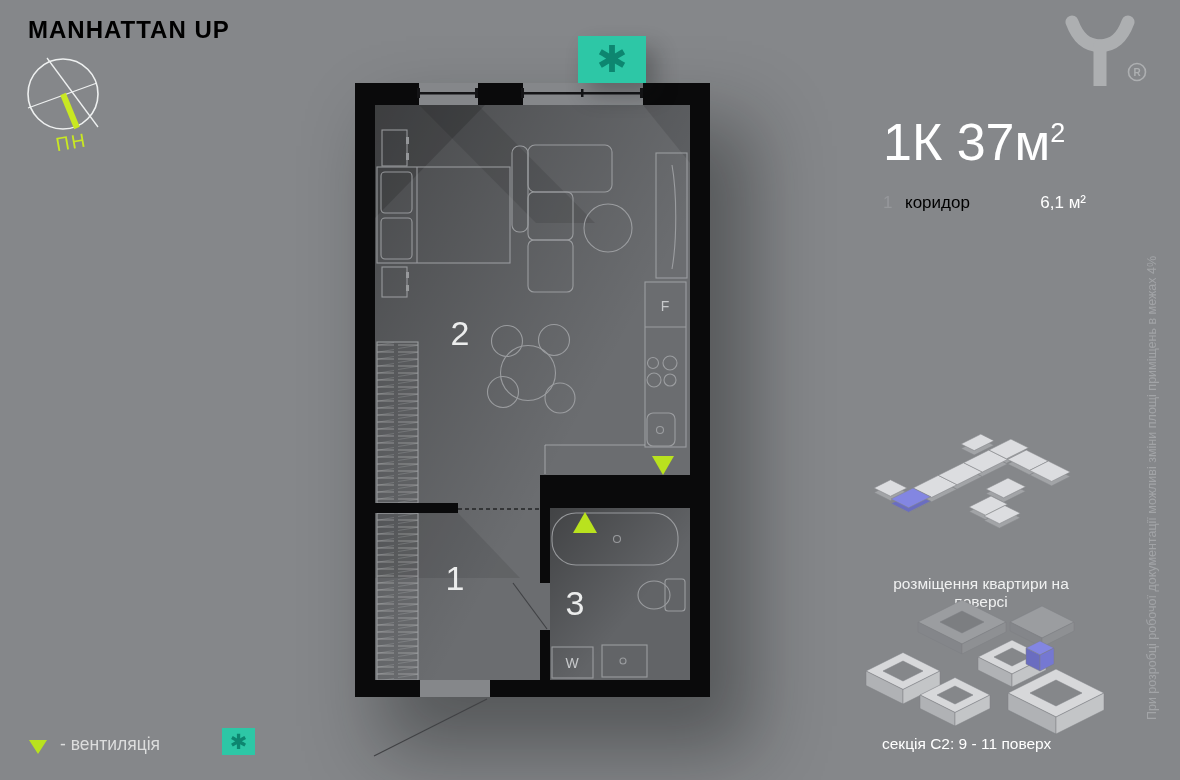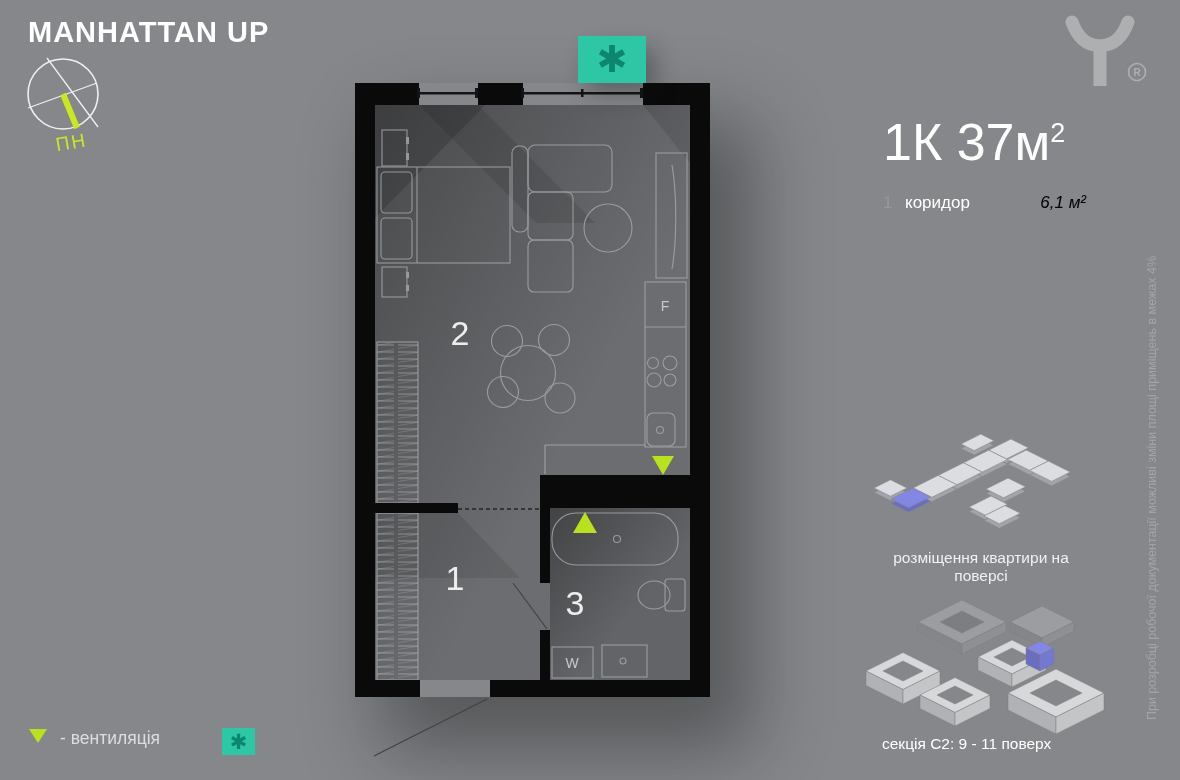--- a/index.html
+++ b/index.html
@@ -1,54 +1,54 @@
 <!DOCTYPE html>
 <html><head>
 <meta charset="utf-8">
 <style>
   html,body{margin:0;padding:0;}
   body{font-family:"Liberation Sans", sans-serif;}
   .stage{position:relative;width:1180px;height:780px;background:#85878a;overflow:hidden;}
 
   
-  .brand{position:absolute;left:28px;top:16px;font-size:29px;font-weight:700;
-         letter-spacing:1px;color:#ffffff;}
+  .brand{position:absolute;left:28px;top:16px;font-size:24px;font-weight:700;
+         letter-spacing:1px;color:#000000;}
   .compass{position:absolute;left:18px;top:48px;}
   .logo{position:absolute;left:1048px;top:14px;}
 
   
   .flat-title{position:absolute;left:883px;top:112px;color:#ffffff;font-size:52px;
               font-weight:500;letter-spacing:0px;text-align:right;}
   .flat-title sup{font-size:27px;font-weight:500;vertical-align:18px;}
   .rooms{position:absolute;left:883px;top:190px;width:203px;font-size:17px;}
   .room-row{display:flex;height:26px;line-height:26px;}
   .room-num{width:22px;color:#96989b;}
-  .room-name{flex:1;color:#ffffff;}
-  .room-area{color:#000000;text-align:left;font-style:italic;}
+  .room-name{flex:1;color:#000000;}
+  .room-area{color:#ffffff;text-align:left;}
 
   
   .plan-shadow{position:absolute;left:355px;top:83px;width:355px;height:614px;
                box-shadow:34px 46px 70px 8px rgba(18,19,21,0.40);}
   .plan-svg{position:absolute;left:355px;top:83px;}
   .ac-box{position:absolute;left:578px;top:36px;width:68px;height:47px;background:#2dc7a6;
           display:flex;align-items:center;justify-content:center;
           box-shadow:10px 12px 22px rgba(18,19,21,0.30);}
   .ac-box span{color:#0d8670;font-size:37px;line-height:1;}
 
   
-  .legend{position:absolute;left:28px;top:728px;display:flex;align-items:flex-start;
+  .legend{position:absolute;left:28px;top:728px;display:flex;align-items:flex-end;
           color:#dcdddd;font-size:17.5px;}
   .legend .gap1{margin-left:12px;}
   .legend .ac-mini{width:33px;height:27px;background:#2dc7a6;margin-left:62px;
           display:flex;align-items:center;justify-content:center;}
   .legend .ac-mini span{color:#0d8670;font-size:21px;line-height:1;}
 
   
   .floor-diagram{position:absolute;left:866px;top:404px;}
-  .floor-caption{position:absolute;left:866px;top:549px;width:230px;text-align:center;
+  .floor-caption{position:absolute;left:866px;top:575px;width:230px;text-align:center;
                  color:#f0f1f1;font-size:15.5px;}
   .section-diagram{position:absolute;left:858px;top:576px;}
   .section-caption{position:absolute;left:882px;top:735px;color:#ffffff;font-size:15.5px;}
   .disclaimer{position:absolute;left:1152px;top:488px;transform:translate(-50%,-50%) rotate(-90deg);
               white-space:nowrap;color:#a2a4a7;font-size:12.5px;}
 </style>
 </head>
 <body>
 
 <div class="stage">

